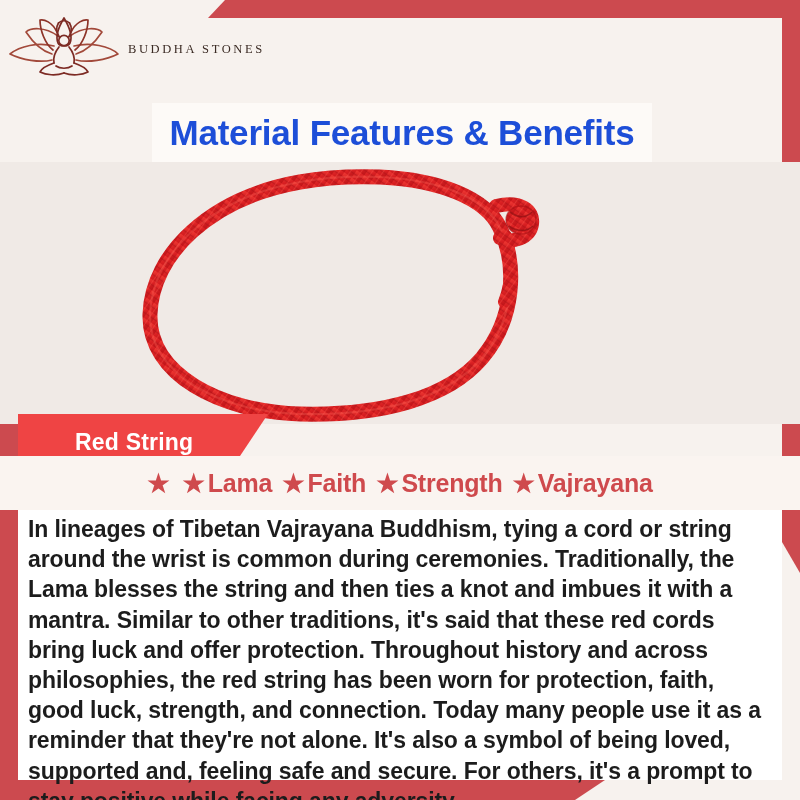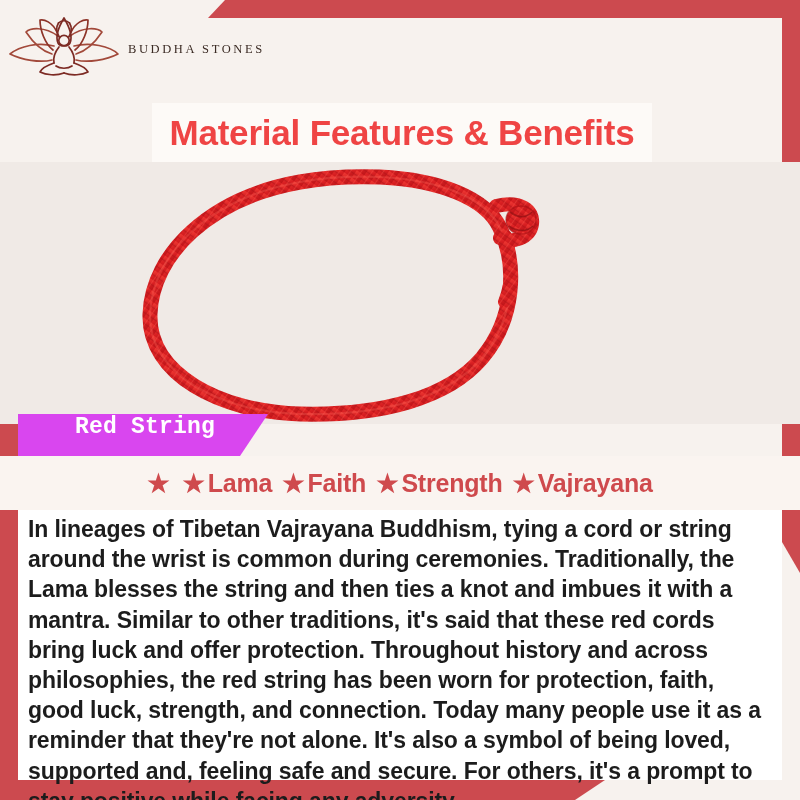--- a/index.html
+++ b/index.html
@@ -73,44 +73,43 @@
     top: 103px; left: 152px;
     width: 500px; height: 59px;
     background: #fdfaf7;
     display: flex;
     align-items: center;
     justify-content: center;
   }
   .title-text {
     font-size: 35px;
     font-weight: bold;
-    color: #ef4444;
+    color: #1d4ed8;
     letter-spacing: -0.2px;
     white-space: nowrap;
   }
 
   
   .hero {
     position: absolute;
     top: 162px; left: 0;
     width: 800px; height: 262px;
     background: #f0eae6;
   }
   .hero-img { position:absolute; top:0; left:0; }
 
   
   .ribbon {
     position: absolute;
     top: 414px; left: 18px;
     width: 250px; height: 42px;
-    background: #d946ef;
+    background: #ef4444;
     clip-path: polygon(0 0, 250px 0, 222px 42px, 0 42px);
     display: flex;
-    align-items: flex-start;
-    font-family: Liberation Mono, monospace;
+    align-items: flex-end;
   }
   .ribbon-text {
     color: #ffffff;
     font-size: 23px;
     font-weight: bold;
     margin-left: 57px;
     letter-spacing: 0.2px;
   }
 
   

